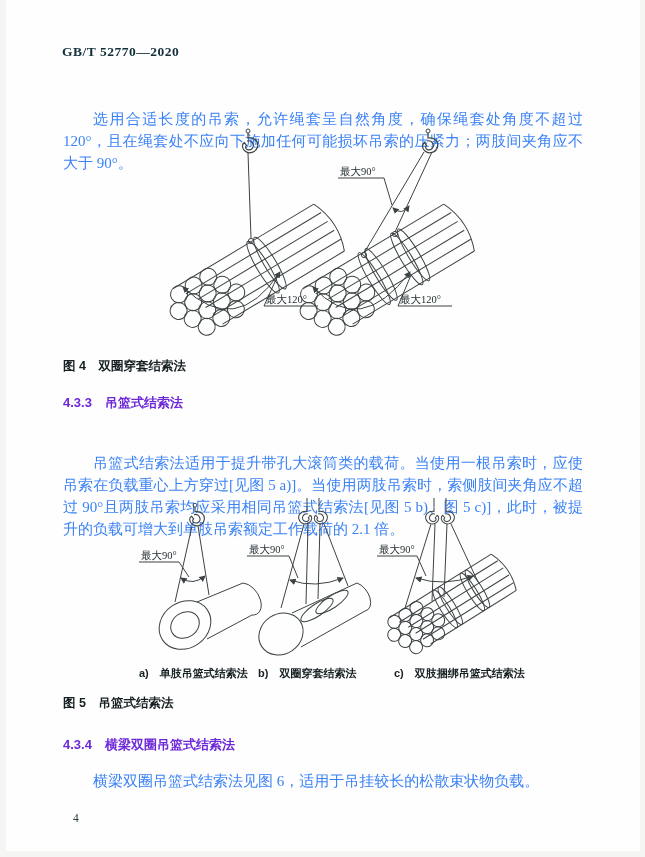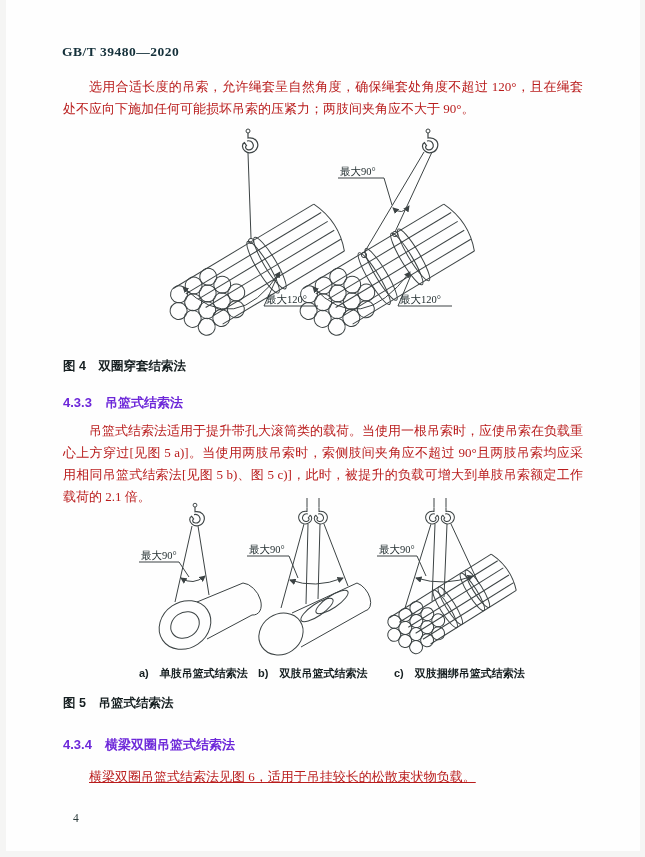--- a/index.html
+++ b/index.html
@@ -10,23 +10,24 @@
     font-family:"Liberation Serif","DejaVu Serif",serif;
     color:#20292b;
   }
   .std-header{
     position:absolute; left:56px; top:44px;
     font-size:13.5px; font-weight:bold; letter-spacing:0.5px;
     color:#14303a;
   }
   .para{
     position:absolute; left:57px; width:520px;
-    font-size:13px; line-height:22px;
+    font-size:15px; line-height:22px;
     text-align:justify; text-indent:2em;
-    color:#b91c1c;
+    color:#3b82f6;
+    margin-top:32px;
   }
   .heading{
     position:absolute; left:57px; width:520px;
     font-size:13px; font-weight:bold;
     font-family:"Liberation Sans","DejaVu Sans",sans-serif;
     color:#6d28d9;
   }
   .fig-caption{
     position:absolute; left:57px; width:520px; text-align:left;
     font-size:12.5px; font-weight:bold;
@@ -46,21 +47,21 @@
   svg { position:absolute; overflow:visible; }
   svg .ln { fill:none; stroke:#3c4344; stroke-width:1; }
   svg .ln2 { fill:none; stroke:#3c4344; stroke-width:1.2; }
   svg text { font-size:10.5px; font-family:"Liberation Serif","DejaVu Serif",serif; fill:#1e2a2c; }
 </style>
 </head>
 <body>
 
 <div id="page">
 
-  <div class="std-header">GB/T 39480—2020</div>
+  <div class="std-header">GB/T 52770—2020</div>
 
   <div class="para" style="top:76px;">选用合适长度的吊索，允许绳套呈自然角度，确保绳套处角度不超过 120°，且在绳套处不应向下施加任何可能损坏吊索的压紧力；两肢间夹角应不大于 90°。</div>
 
   <svg style="left:82px; top:122px;" width="470" height="238" viewBox="0 0 470 238">
     <defs>
       <marker id="ar4" viewBox="0 0 10 10" refX="8.5" refY="5" markerWidth="6.5" markerHeight="6.5" orient="auto-start-reverse">
         <path d="M0,0 L10,5 L0,10 z" fill="#3c4344"></path>
       </marker>
     </defs>
 
@@ -270,23 +271,23 @@
           <ellipse cx="40" cy="-7" rx="4.5" ry="22"></ellipse>
           <ellipse cx="46" cy="-7" rx="4.5" ry="22"></ellipse>
           <ellipse cx="72" cy="-7" rx="4.5" ry="22"></ellipse>
           <ellipse cx="78" cy="-7" rx="4.5" ry="22"></ellipse>
         </g>
       </g>
     </g>
   </svg>
 
   <span class="subcap" style="left:133px;">a)　单肢吊篮式结索法</span>
-  <span class="subcap" style="left:252px;">b)　双肢吊篮式结索法</span>
+  <span class="subcap" style="left:252px;">b)　双圈穿套结索法</span>
   <span class="subcap" style="left:368px;margin-left:20px;">c)　双肢捆绑吊篮式结索法</span>
 
   <div class="fig-caption" style="top:695px;">图 5　吊篮式结索法</div>
 
   <div class="heading" style="top:736px;">4.3.4　横梁双圈吊篮式结索法</div>
 
-  <div class="para" style="top:766px;text-decoration:underline;">横梁双圈吊篮式结索法见图 6，适用于吊挂较长的松散束状物负载。</div>
+  <div class="para" style="top:738px;">横梁双圈吊篮式结索法见图 6，适用于吊挂较长的松散束状物负载。</div>
 
   <div class="pagenum">4</div>
 </div>
 
 </body></html>

